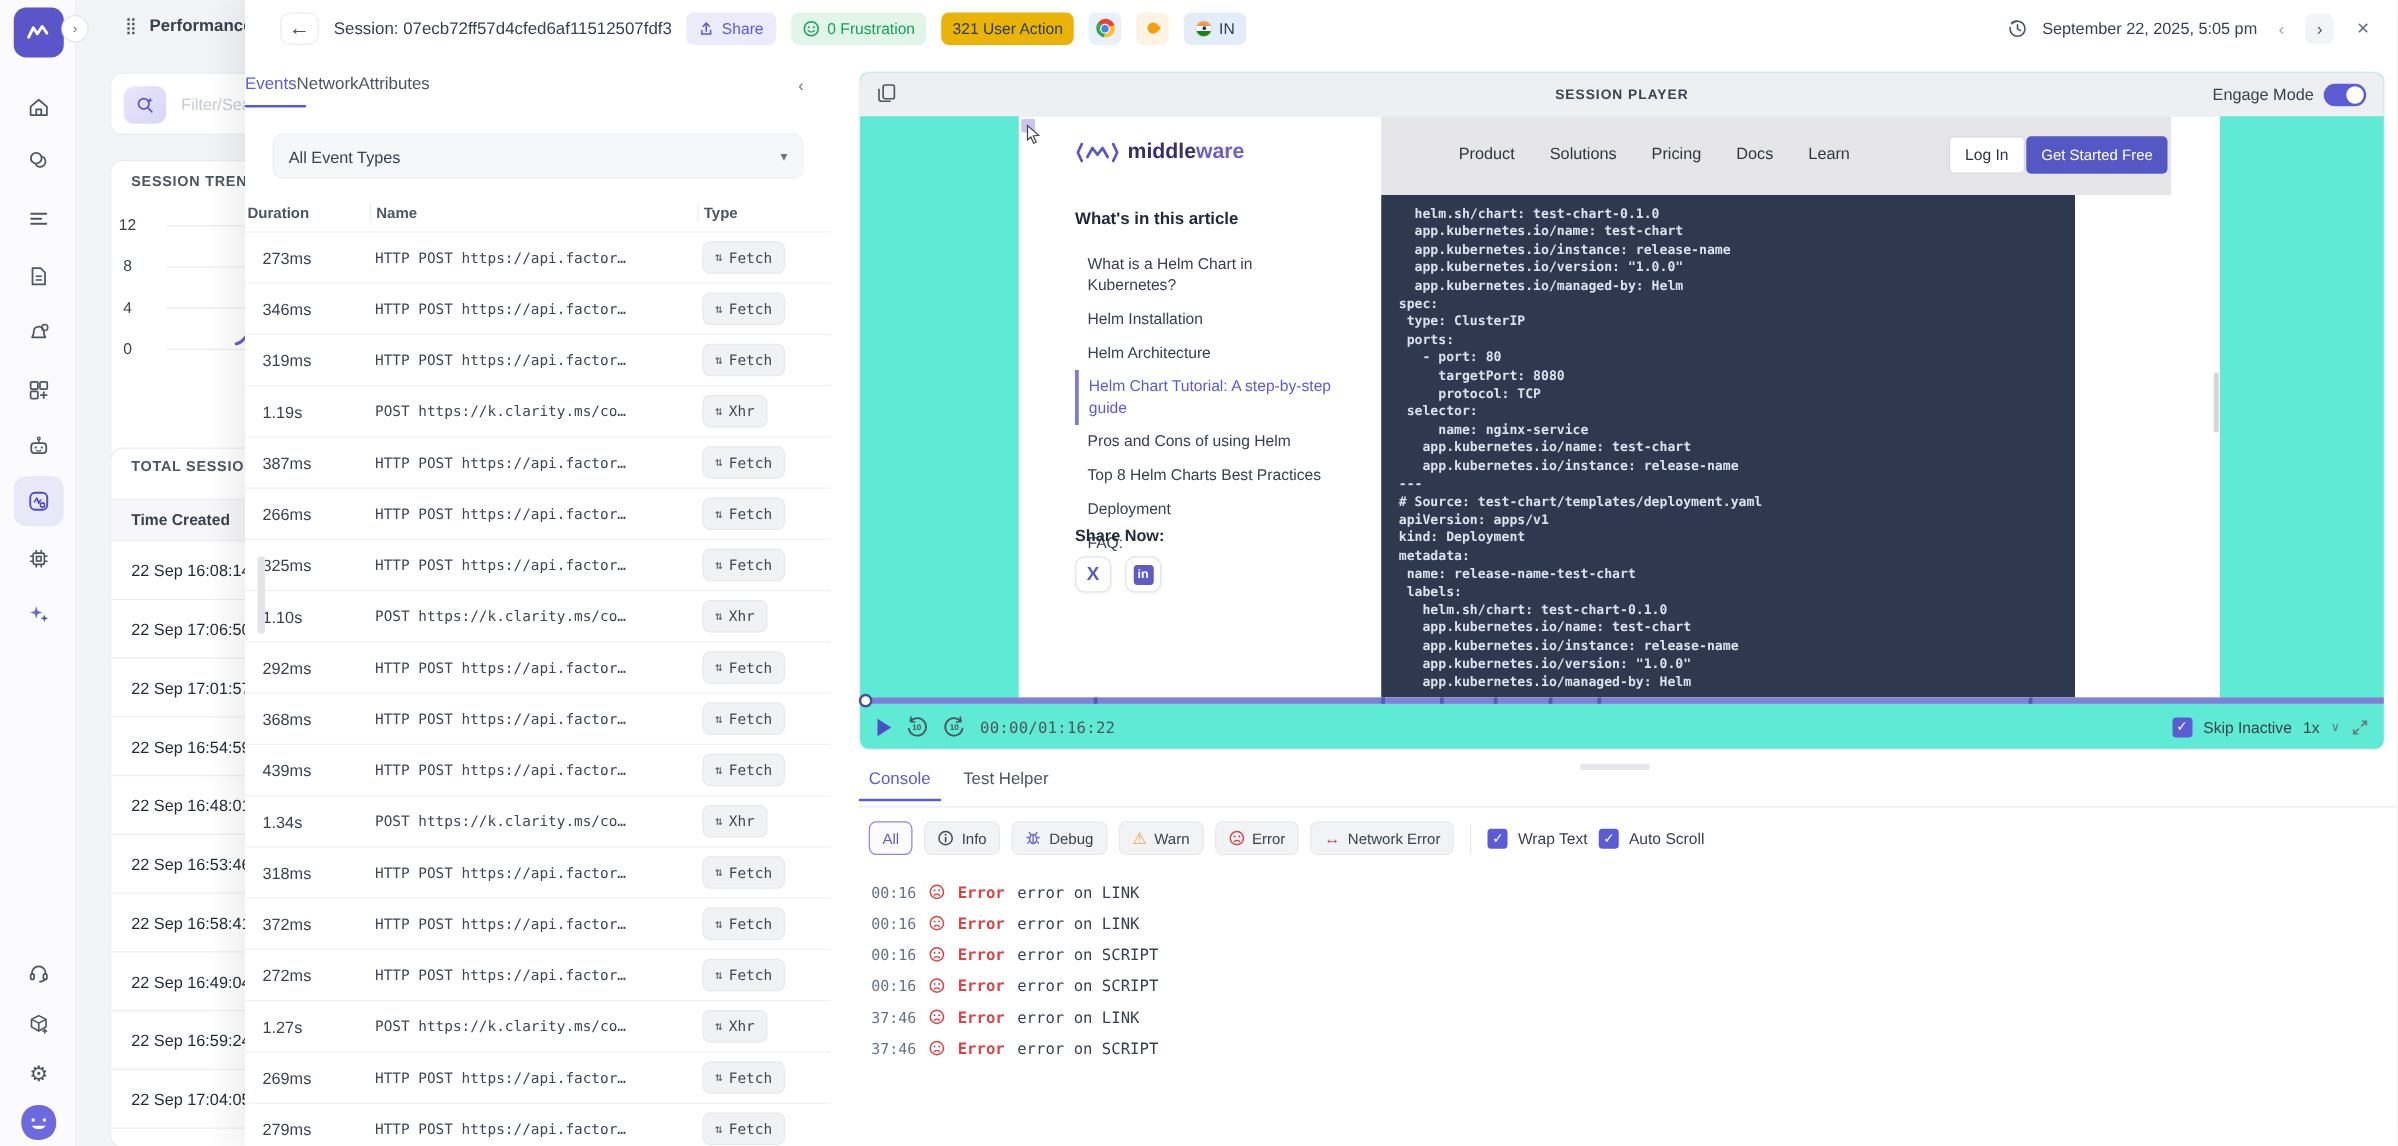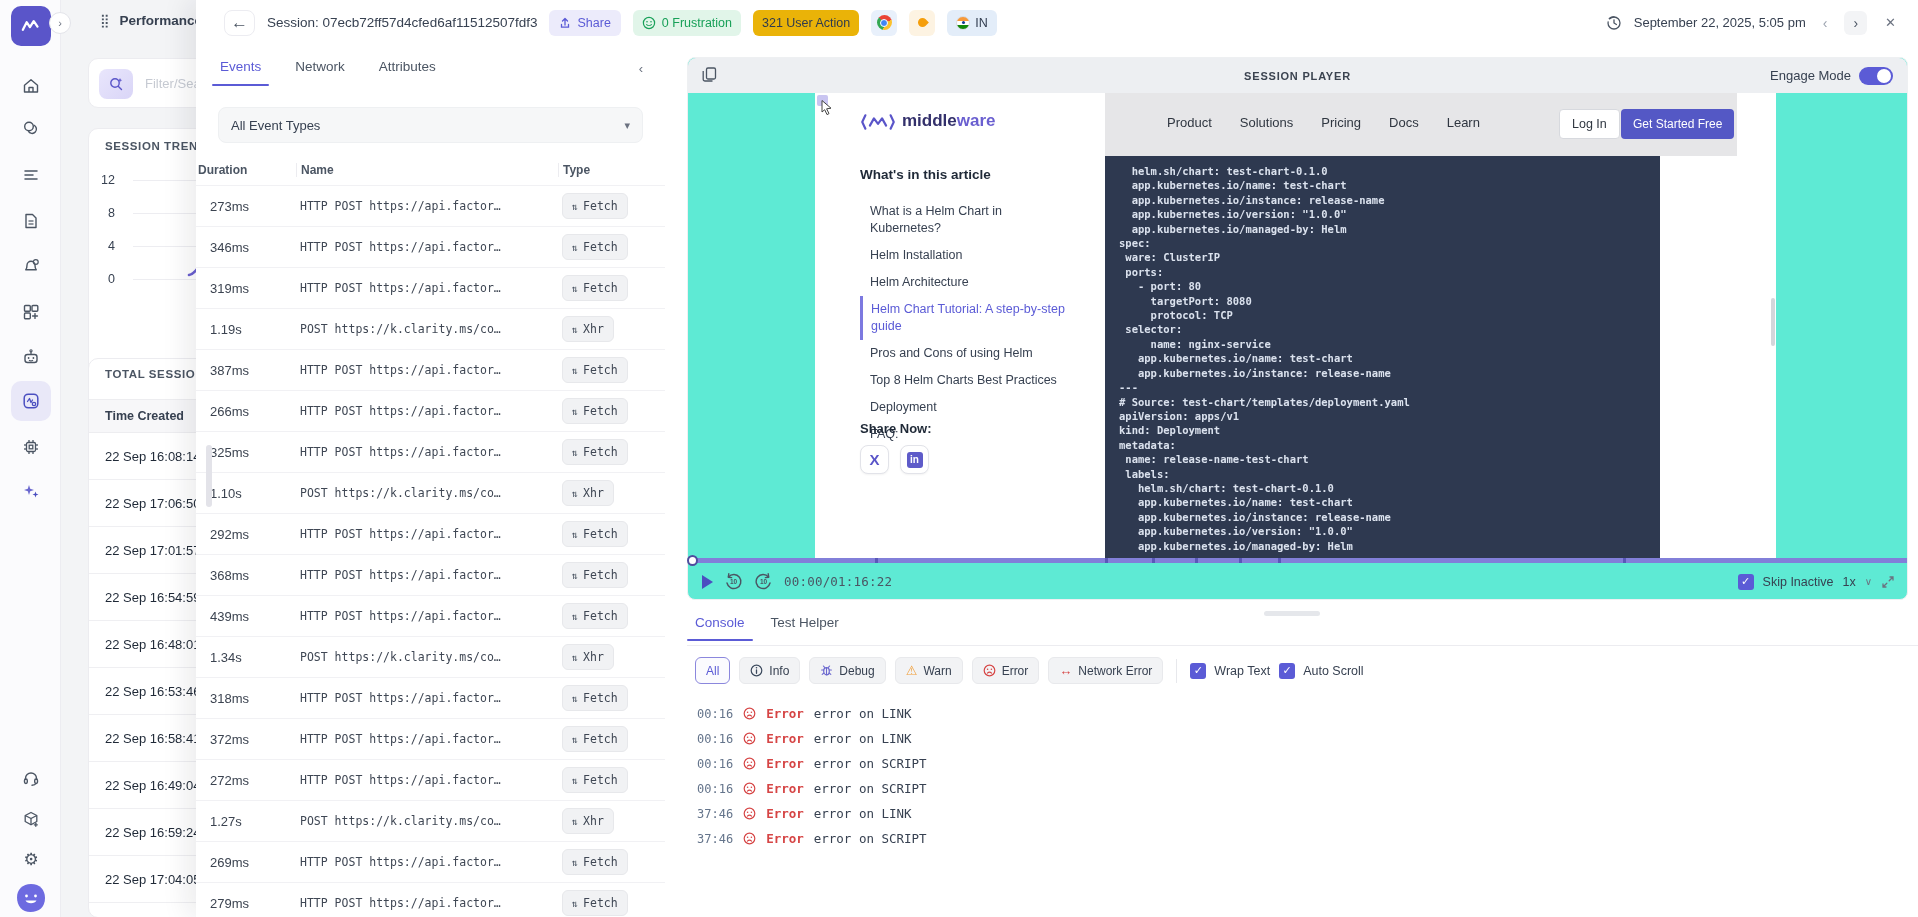--- a/index.html
+++ b/index.html
@@ -20,21 +20,21 @@
 .bgpage{position:absolute;left:61px;top:0;width:135px;height:917px;background:#f3f4f6;overflow:hidden;z-index:10}
 .bg-nav{position:absolute;left:39px;top:13px;display:flex;align-items:center;gap:9px;width:300px}
 .bg-nav .dots{color:#4b5563;font-size:13px;letter-spacing:1px}
 .bg-nav .t{font-size:13.5px;color:#374151;font-weight:bold;white-space:nowrap}
 .bg-card{position:absolute;background:#fff;border:1px solid #ececf0;border-radius:10px}
 .bg-filter{left:27px;top:58px;width:300px;height:50px}
 .bg-filter .wand{position:absolute;left:10px;top:10px;width:34px;height:30px;border-radius:8px;background:linear-gradient(135deg,#e9e6fc,#d9d5f7);display:flex;align-items:center;justify-content:center}
 .bg-filter .ph{position:absolute;left:56px;top:17px;color:#c6cad2;font-size:13px;white-space:nowrap}
 .bg-trend{left:27px;top:128px;width:300px;height:248px}
 .bg-trend .title{position:absolute;left:16px;top:11px;font-size:11.5px;font-weight:bold;letter-spacing:.6px;color:#4b5563;white-space:nowrap}
-.bg-trend .ytick{position:absolute;width:26px;text-align:right;font-size:12.5px;color:#374151}
+.bg-trend .ytick{position:absolute;width:26px;text-align:center;font-size:12.5px;color:#374151}
 .bg-trend .grid{position:absolute;left:44px;right:8px;height:1px;background:#ededf1}
 .bg-trend svg{position:absolute;left:0;top:0}
 .bg-tbl{left:27px;top:358px;width:300px;height:560px;overflow:hidden}
 .bg-tbl .title{position:absolute;left:16px;top:9px;font-size:11.5px;font-weight:bold;letter-spacing:.6px;color:#4b5563;white-space:nowrap}
 .bg-tbl .thead{position:absolute;left:0;top:40px;width:100%;height:34px;background:#f7f7f9;border-top:1px solid #ededf0;border-bottom:1px solid #ededf0;display:flex;align-items:center;padding-left:16px;font-size:12.5px;font-weight:bold;color:#374151;white-space:nowrap}
 .bg-tbl .rows{position:absolute;left:0;top:74px;width:100%}
 .bg-row{height:47px;border-bottom:1px solid #efeff2;display:flex;align-items:center;padding-left:16px;font-size:13px;color:#1f2937;white-space:nowrap}
 
 
 .overlay{position:absolute;left:196px;top:0;right:0;bottom:0;background:#fff;z-index:20;box-shadow:-10px 0 24px rgba(20,20,40,.08)}
@@ -56,21 +56,21 @@
 .flag{position:relative;width:14px;height:14px;border-radius:50%;overflow:hidden;background:linear-gradient(180deg,#f89939 0 33%,#fff 33% 66%,#138808 66% 100%);border:.5px solid #d7dbe2}
 .flag i{position:absolute;left:50%;top:50%;width:3px;height:3px;margin:-1.5px 0 0 -1.5px;border-radius:50%;background:#123a8f}
 .hdr-right{position:absolute;right:16px;top:0;height:45px;display:flex;align-items:center;gap:12px}
 .hdr-date{font-size:13px;color:#374151;white-space:nowrap}
 .nav-chev{font-size:14px;color:#9ca3af;padding:2px 5px}
 .nav-chev.box{background:#f3f4f6;border-radius:6px;color:#4b5563;padding:4px 9px}
 .close-x{font-size:13px;color:#6b7280;padding:2px 6px}
 
 
 .events{position:absolute;left:0;top:45px;width:469px;bottom:0;overflow:hidden}
-.tabs{position:absolute;left:0;top:10px;width:100%;height:34px;display:flex;align-items:center;padding-left:24px;gap:34px}
+.tabs{position:absolute;left:0;top:10px;width:100%;height:34px;display:flex;align-items:center;}
 .tab{font-size:13.5px;color:#4b5563;position:relative;padding-bottom:12px}
 .tab.active{color:#5b5bd6}
 .tab.active::after{content:"";position:absolute;left:-8px;right:-8px;bottom:0;height:2px;background:#5b5bd6;border-radius:2px}
 .collapse-chev{position:absolute;right:22px;top:16px;font-size:13px;color:#6b7280}
 .etype-select{position:absolute;left:22px;top:62px;width:425px;height:36px;background:#f6f7f8;border:1px solid #eef0f2;border-radius:8px;display:flex;align-items:center;justify-content:space-between;padding:0 12px;font-size:13px;color:#374151}
 .etype-select .chev{color:#6b7280;font-size:11px}
 .etable-head{position:absolute;left:0;top:110px;width:100%;height:30px;display:flex;align-items:center;font-size:12px;color:#4b5563;font-weight:bold}
 .col-dur{width:100px;padding-left:2px}
 .col-name{width:262px;padding-left:4px;border-left:1px solid #ececf0}
 .col-type{flex:1;padding-left:4px;border-left:1px solid #ececf0}
@@ -633,21 +633,21 @@
         </div>
 
         <div class="codeblock">
 
         <div class="codeline"><span>  helm.sh/chart: test-chart-0.1.0</span></div>
             <div class="codeline"><span>  app.kubernetes.io/name: test-chart</span></div>
             <div class="codeline"><span>  app.kubernetes.io/instance: release-name</span></div>
             <div class="codeline"><span>  app.kubernetes.io/version: "1.0.0"</span></div>
             <div class="codeline"><span>  app.kubernetes.io/managed-by: Helm</span></div>
             <div class="codeline"><span>spec:</span></div>
-            <div class="codeline"><span> ware: ClusterIP</span></div>
+            <div class="codeline"><span> type: ClusterIP</span></div>
             <div class="codeline"><span> ports:</span></div>
             <div class="codeline"><span>   - port: 80</span></div>
             <div class="codeline"><span>     targetPort: 8080</span></div>
             <div class="codeline"><span>     protocol: TCP</span></div>
             <div class="codeline"><span> selector:</span></div>
             <div class="codeline"><span>     name: nginx-service</span></div>
             <div class="codeline"><span>   app.kubernetes.io/name: test-chart</span></div>
             <div class="codeline"><span>   app.kubernetes.io/instance: release-name</span></div>
             <div class="codeline"><span>---</span></div>
             <div class="codeline"><span># Source: test-chart/templates/deployment.yaml</span></div>

